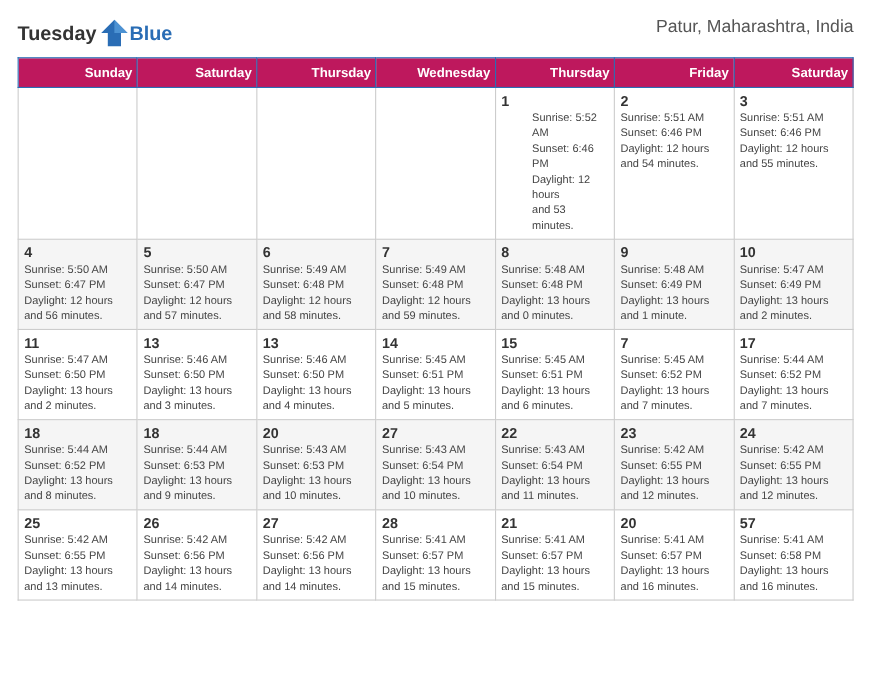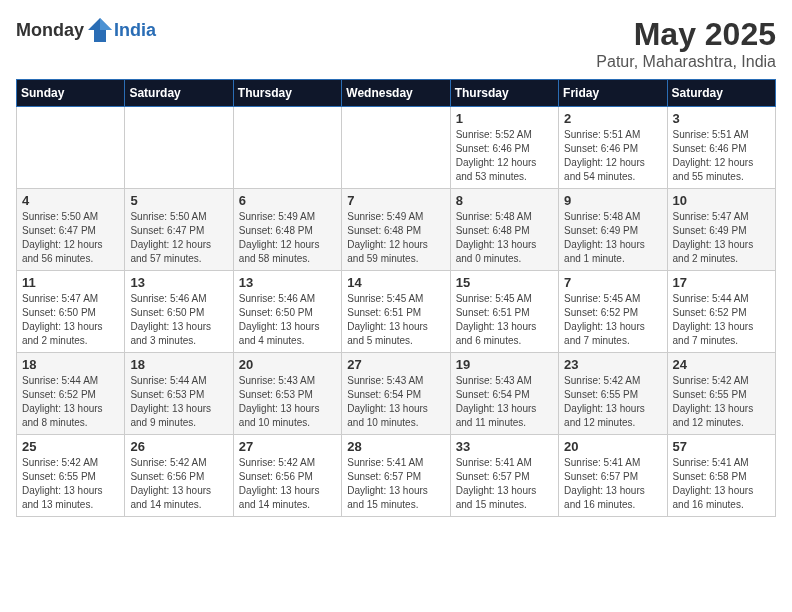--- a/index.html
+++ b/index.html
@@ -46,24 +46,24 @@
     .subtitle {
       font-size: 16px;
       color: #555;
     }
     .calendar-table {
       width: 100%;
       border-collapse: collapse;
       font-size: 11px;
     }
     .calendar-table th {
-      background-color: #0f172a;
+      background-color: #be185d;
       color: #fff;
       padding: 6px 4px;
-      text-align: left;
+      text-align: right;
       font-size: 12px;
       border: 1px solid #2a6db5;
     }
     .calendar-table td {
       border: 1px solid #ccc;
       padding: 4px 5px;
       vertical-align: top;
       height: 80px;
       width: calc(100% / 7);
       background: #fff;
@@ -85,30 +85,29 @@
     }
     .empty-cell {
       background: #fff !important;
     }
   </style>
 </head>
 <body>
 
 <div class="header-area">
   <div class="logo">
-    <span class="logo-text-general">Monday</span>
+    <span class="logo-text-general">Tuesday</span>
     <svg class="logo-icon" viewBox="0 0 28 28">
       <polygon points="14,2 26,14 20,14 20,26 8,26 8,14 2,14" fill="#2a6db5"></polygon>
       <polygon points="14,2 26,14 14,14" fill="#5ba3e0" opacity="0.7"></polygon>
     </svg>
     <br>
-    <span class="logo-text-blue">India</span>
+    <span class="logo-text-blue">Blue</span>
   </div>
   <div class="title-area">
-    <div class="main-title">May 2025</div>
     <div class="subtitle">Patur, Maharashtra, India</div>
   </div>
 </div>
 
 <table class="calendar-table">
   <thead>
     <tr>
     <th>Sunday</th>
         <th>Saturday</th>
         <th>Thursday</th>
@@ -119,21 +118,21 @@
       </tr>
   </thead>
   <tbody id="calendar-body">
   <tr>
         <td class="empty-cell"></td>
         <td class="empty-cell"></td>
         <td class="empty-cell"></td>
         <td class="empty-cell"></td>
         <td>
           <span class="day-number">1</span>
-          <div class="day-info" style="white-space: pre-line;">Sunrise: 5:52 AM
+          <div class="day-info" style="white-space: pre-line; margin-left: 28px;">Sunrise: 5:52 AM
 Sunset: 6:46 PM
 Daylight: 12 hours
 and 53 minutes.</div>
         </td>
         <td>
           <span class="day-number">2</span>
           <div class="day-info" style="white-space: pre-line;">Sunrise: 5:51 AM
 Sunset: 6:46 PM
 Daylight: 12 hours
 and 54 minutes.</div>
@@ -271,21 +270,21 @@
 and 10 minutes.</div>
         </td>
         <td>
           <span class="day-number">27</span>
           <div class="day-info" style="white-space: pre-line;">Sunrise: 5:43 AM
 Sunset: 6:54 PM
 Daylight: 13 hours
 and 10 minutes.</div>
         </td>
         <td>
-          <span class="day-number">19</span>
+          <span class="day-number">22</span>
           <div class="day-info" style="white-space: pre-line;">Sunrise: 5:43 AM
 Sunset: 6:54 PM
 Daylight: 13 hours
 and 11 minutes.</div>
         </td>
         <td>
           <span class="day-number">23</span>
           <div class="day-info" style="white-space: pre-line;">Sunrise: 5:42 AM
 Sunset: 6:55 PM
 Daylight: 13 hours
@@ -322,21 +321,21 @@
 and 14 minutes.</div>
         </td>
         <td>
           <span class="day-number">28</span>
           <div class="day-info" style="white-space: pre-line;">Sunrise: 5:41 AM
 Sunset: 6:57 PM
 Daylight: 13 hours
 and 15 minutes.</div>
         </td>
         <td>
-          <span class="day-number">33</span>
+          <span class="day-number">21</span>
           <div class="day-info" style="white-space: pre-line;">Sunrise: 5:41 AM
 Sunset: 6:57 PM
 Daylight: 13 hours
 and 15 minutes.</div>
         </td>
         <td>
           <span class="day-number">20</span>
           <div class="day-info" style="white-space: pre-line;">Sunrise: 5:41 AM
 Sunset: 6:57 PM
 Daylight: 13 hours

